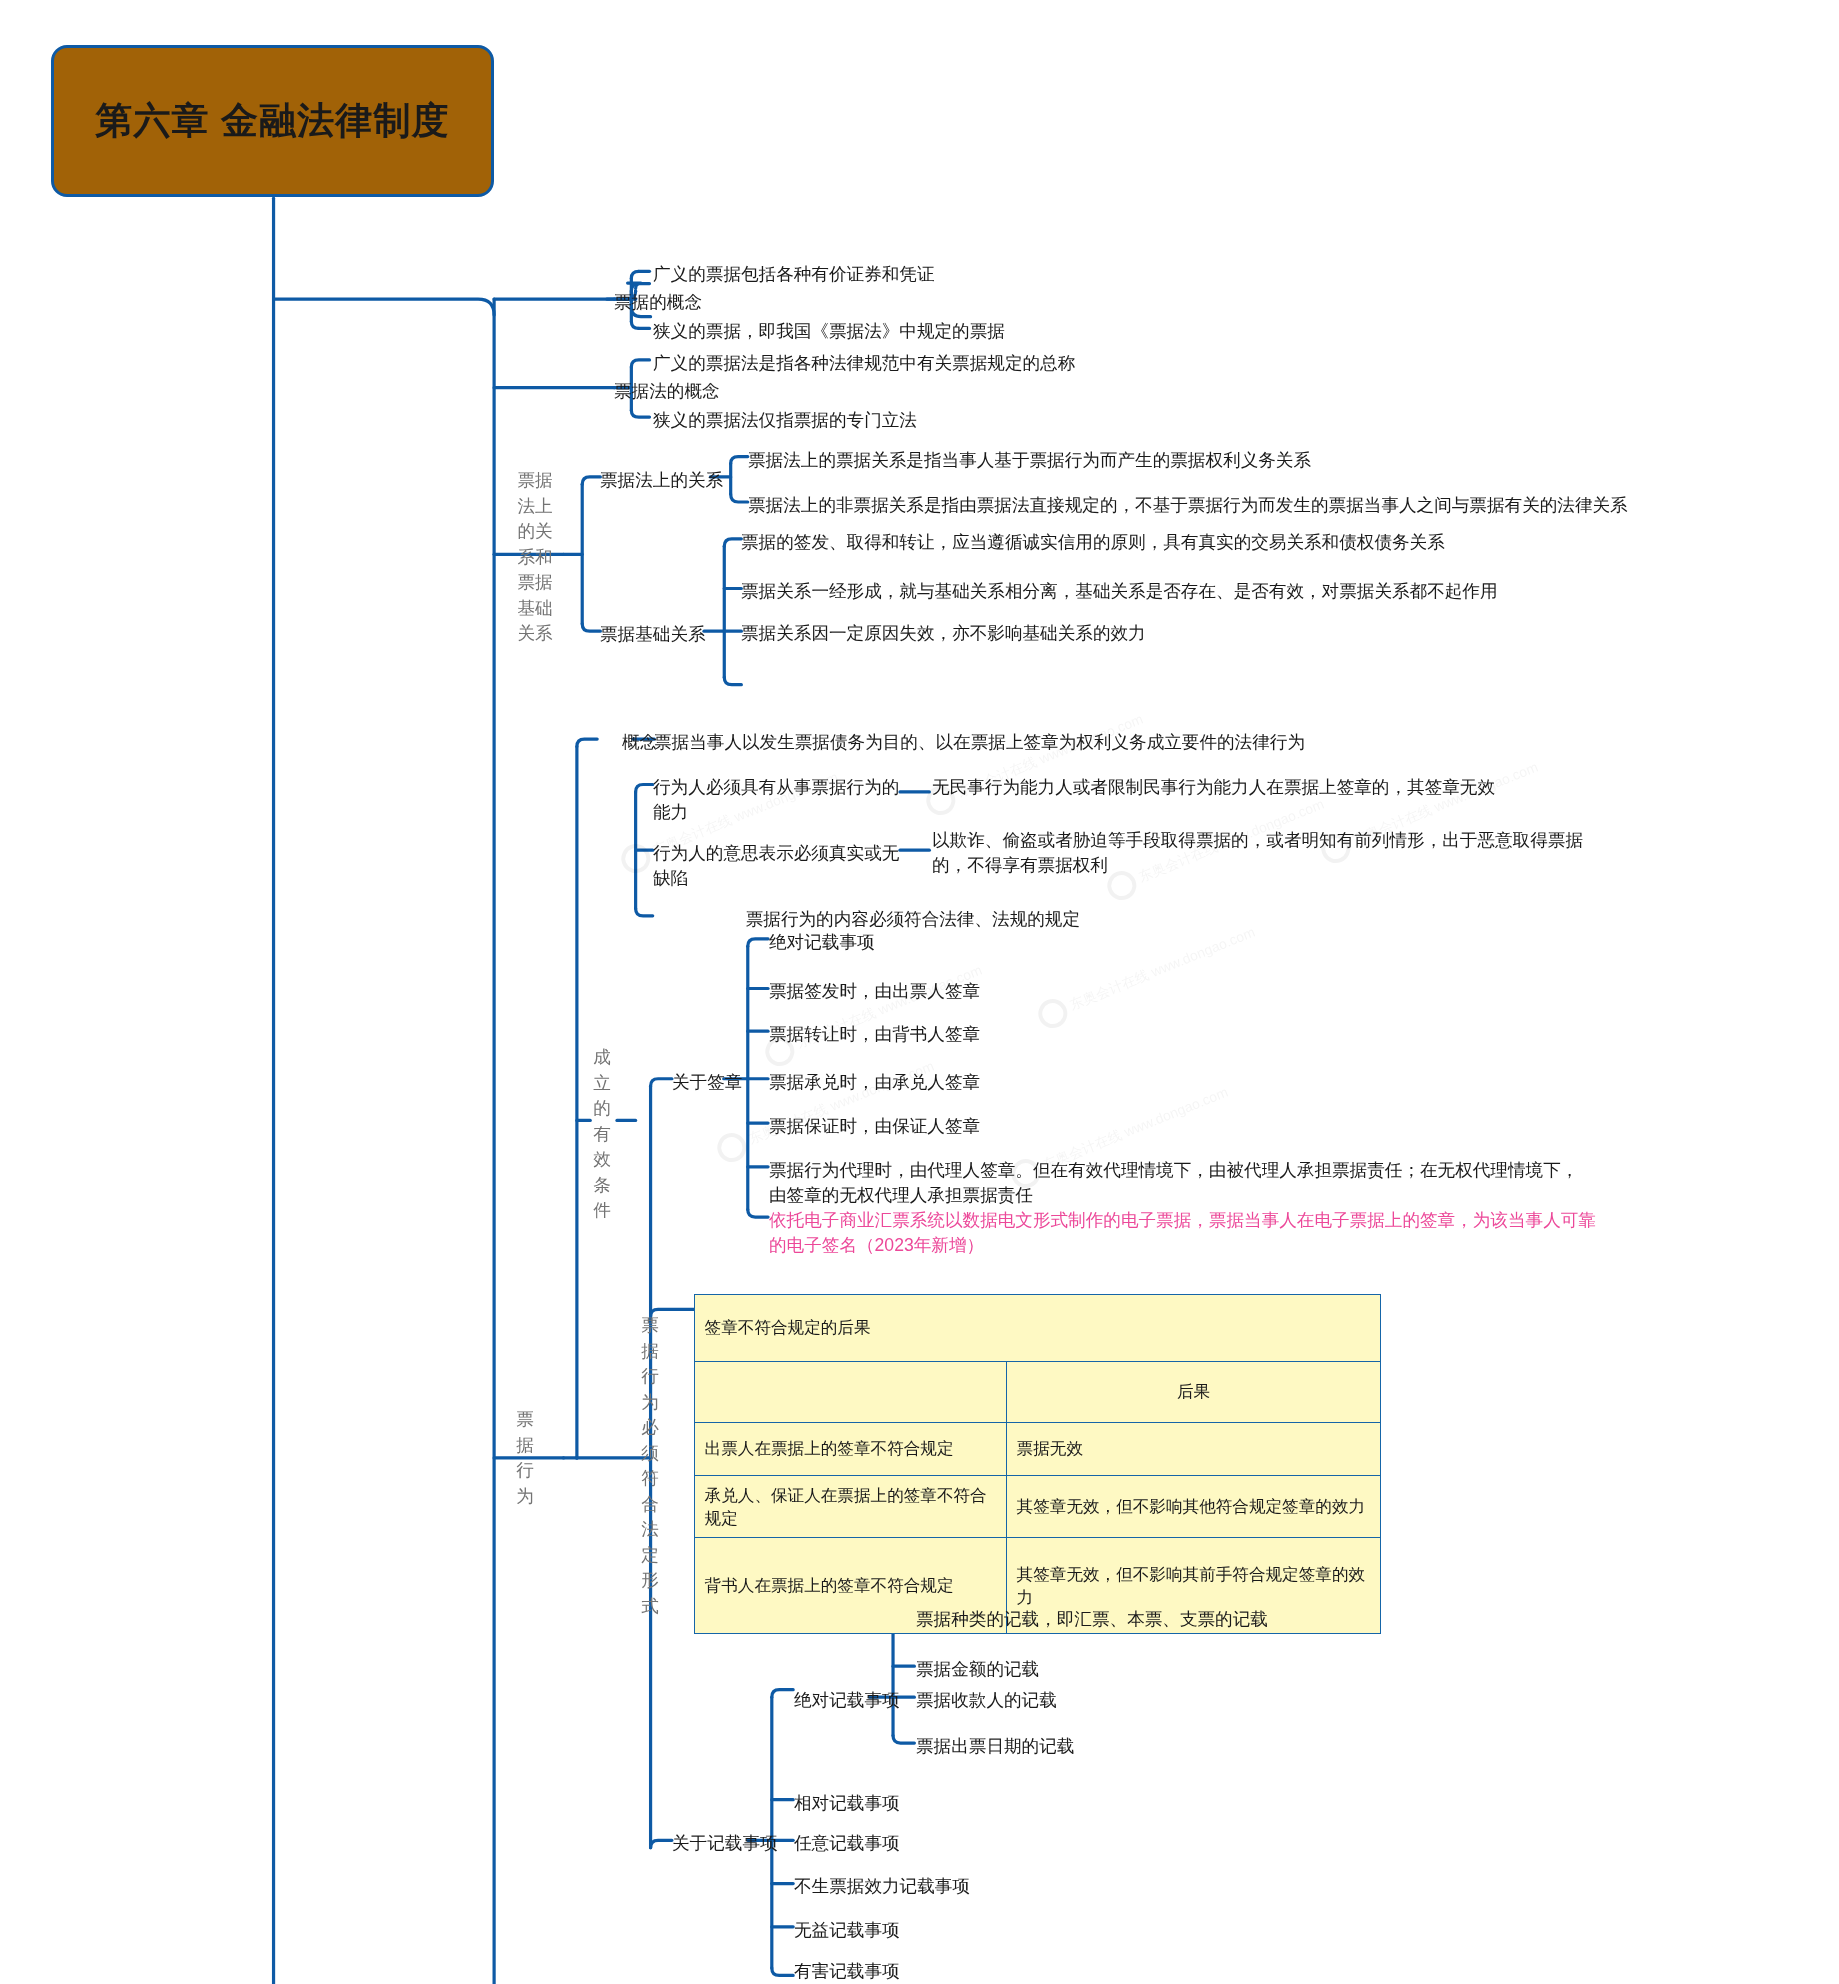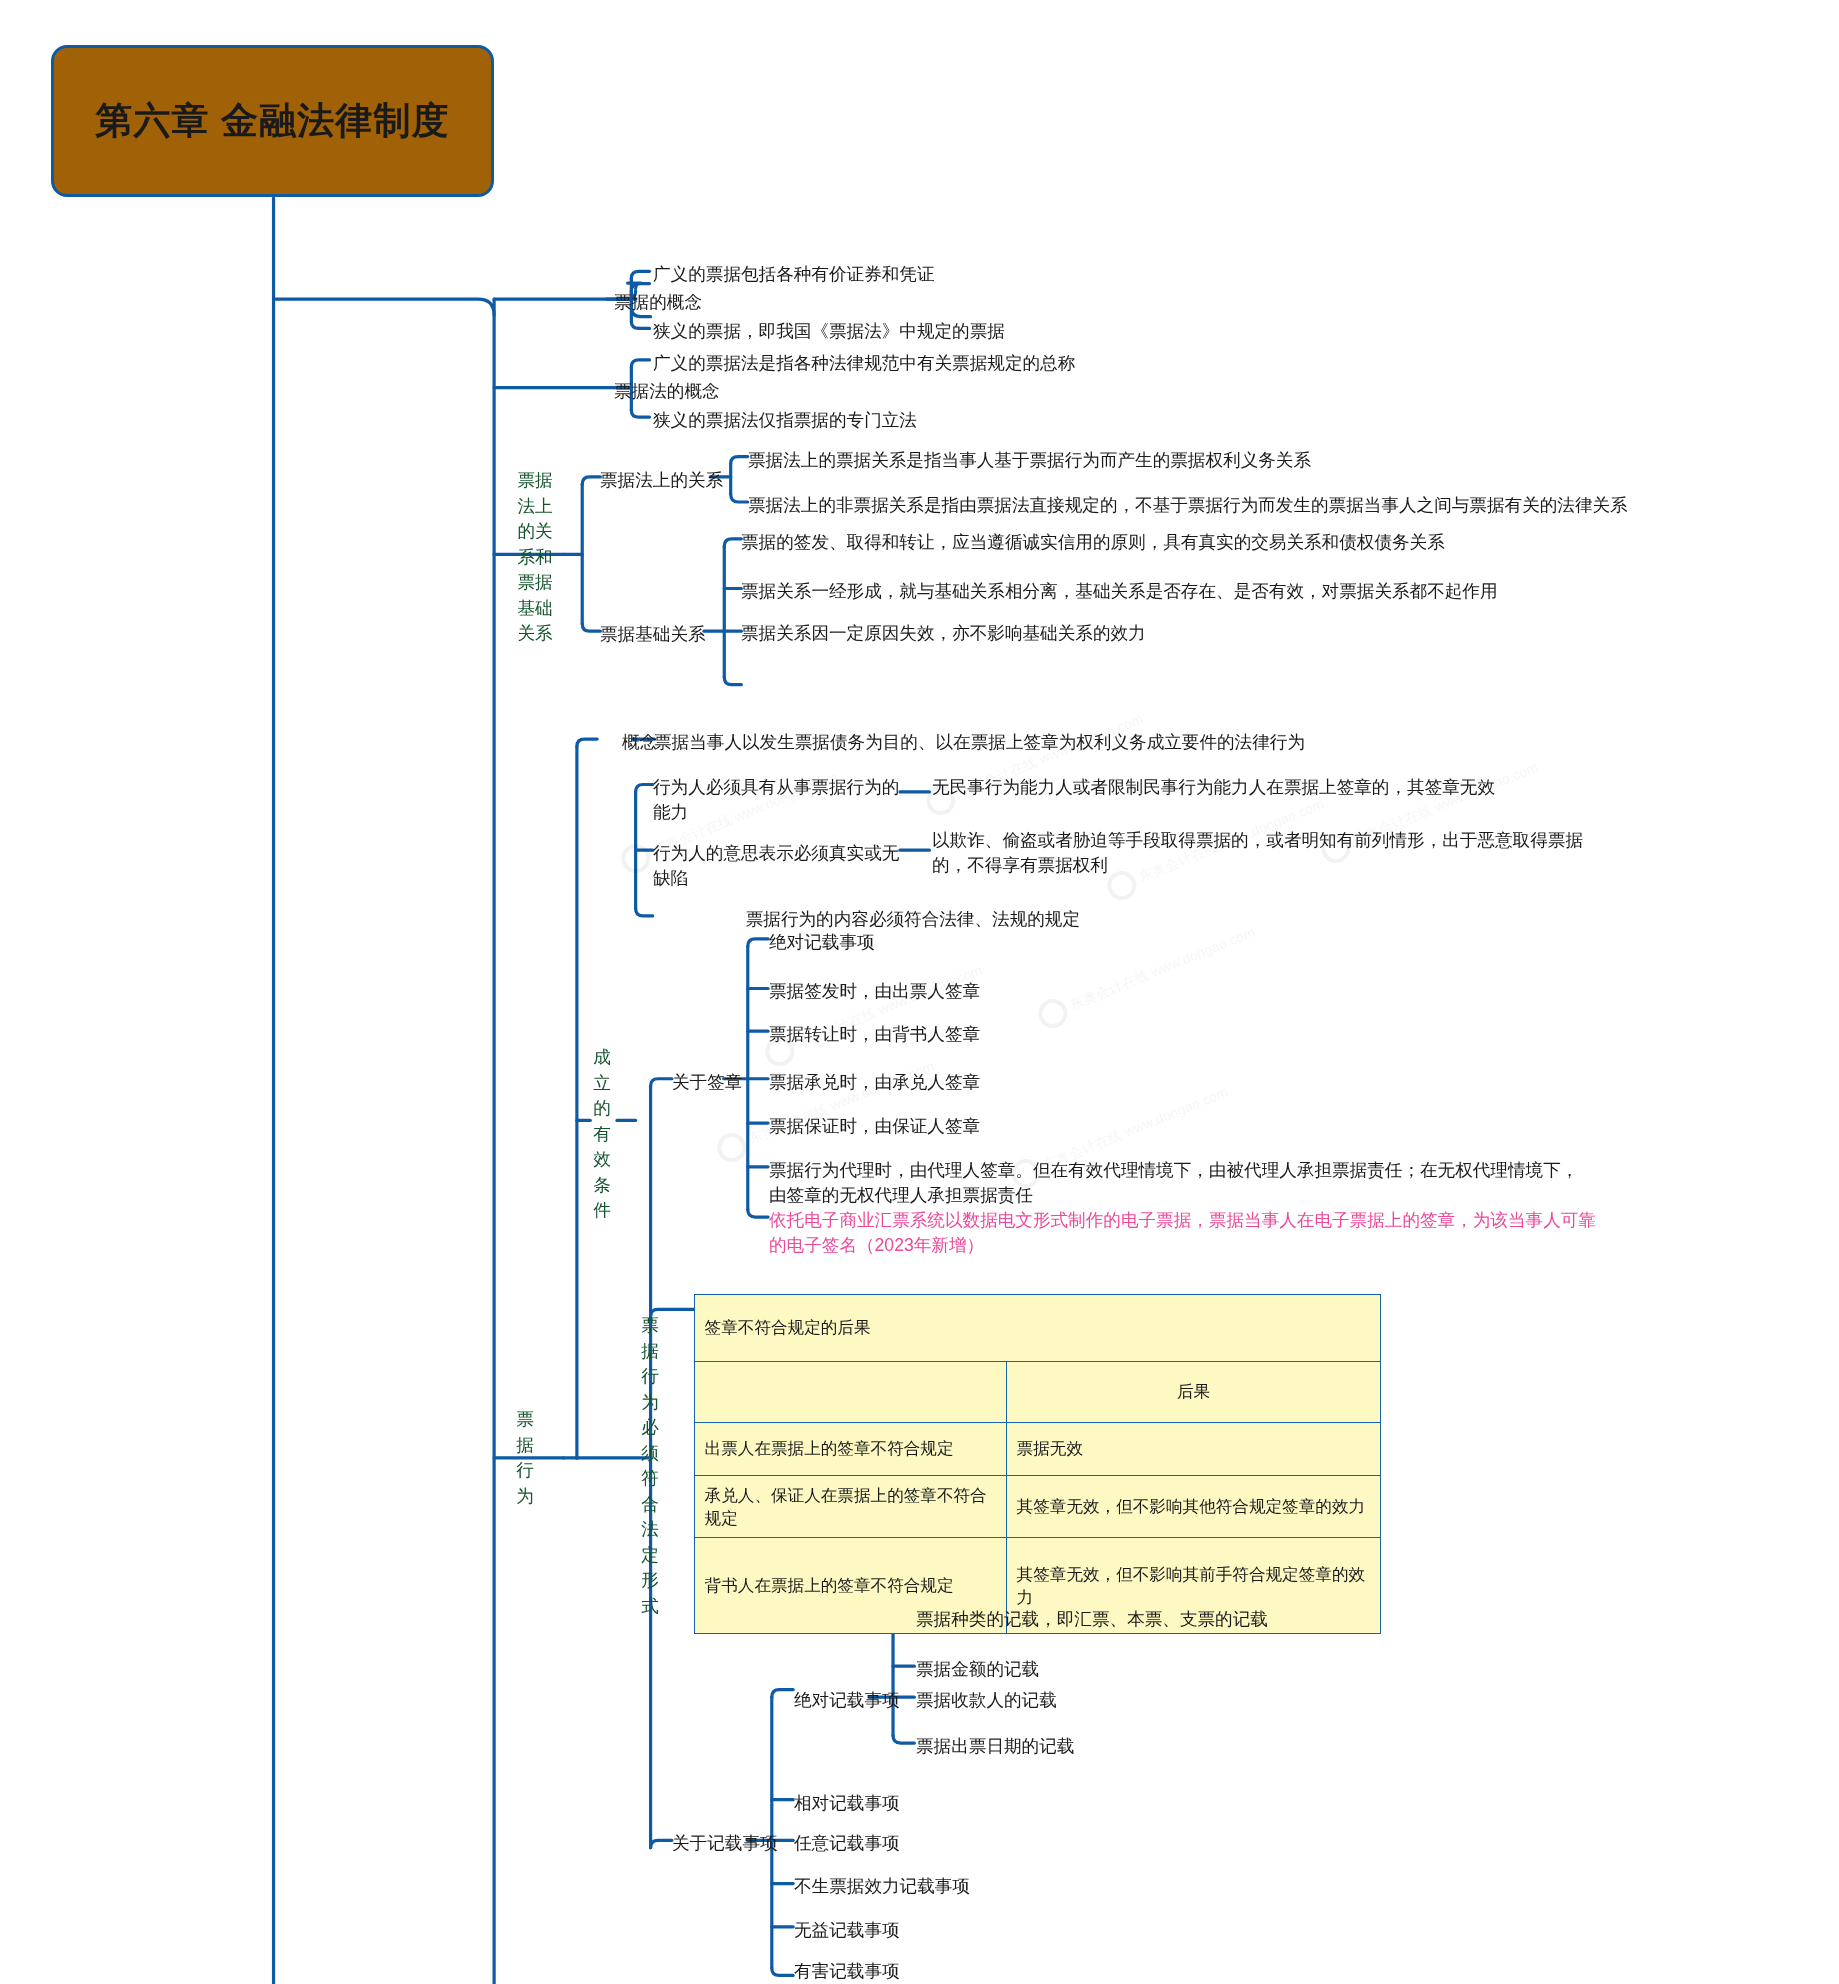--- a/index.html
+++ b/index.html
@@ -58,21 +58,21 @@
     font-size: 17.6px;
     line-height: 1.42;
     white-space: pre-wrap;
     box-sizing: border-box;
   }
   .node.red { color: #ec4899; }
 
   
   .vnode {
     position: absolute;
-    color: #14532d;
+    color: #737373;
     font-size: 17.6px;
     line-height: 1.45;
     text-align: center;
     box-sizing: border-box;
   }
 
   
   .tbl {
     position: absolute;
     left: 694px;

